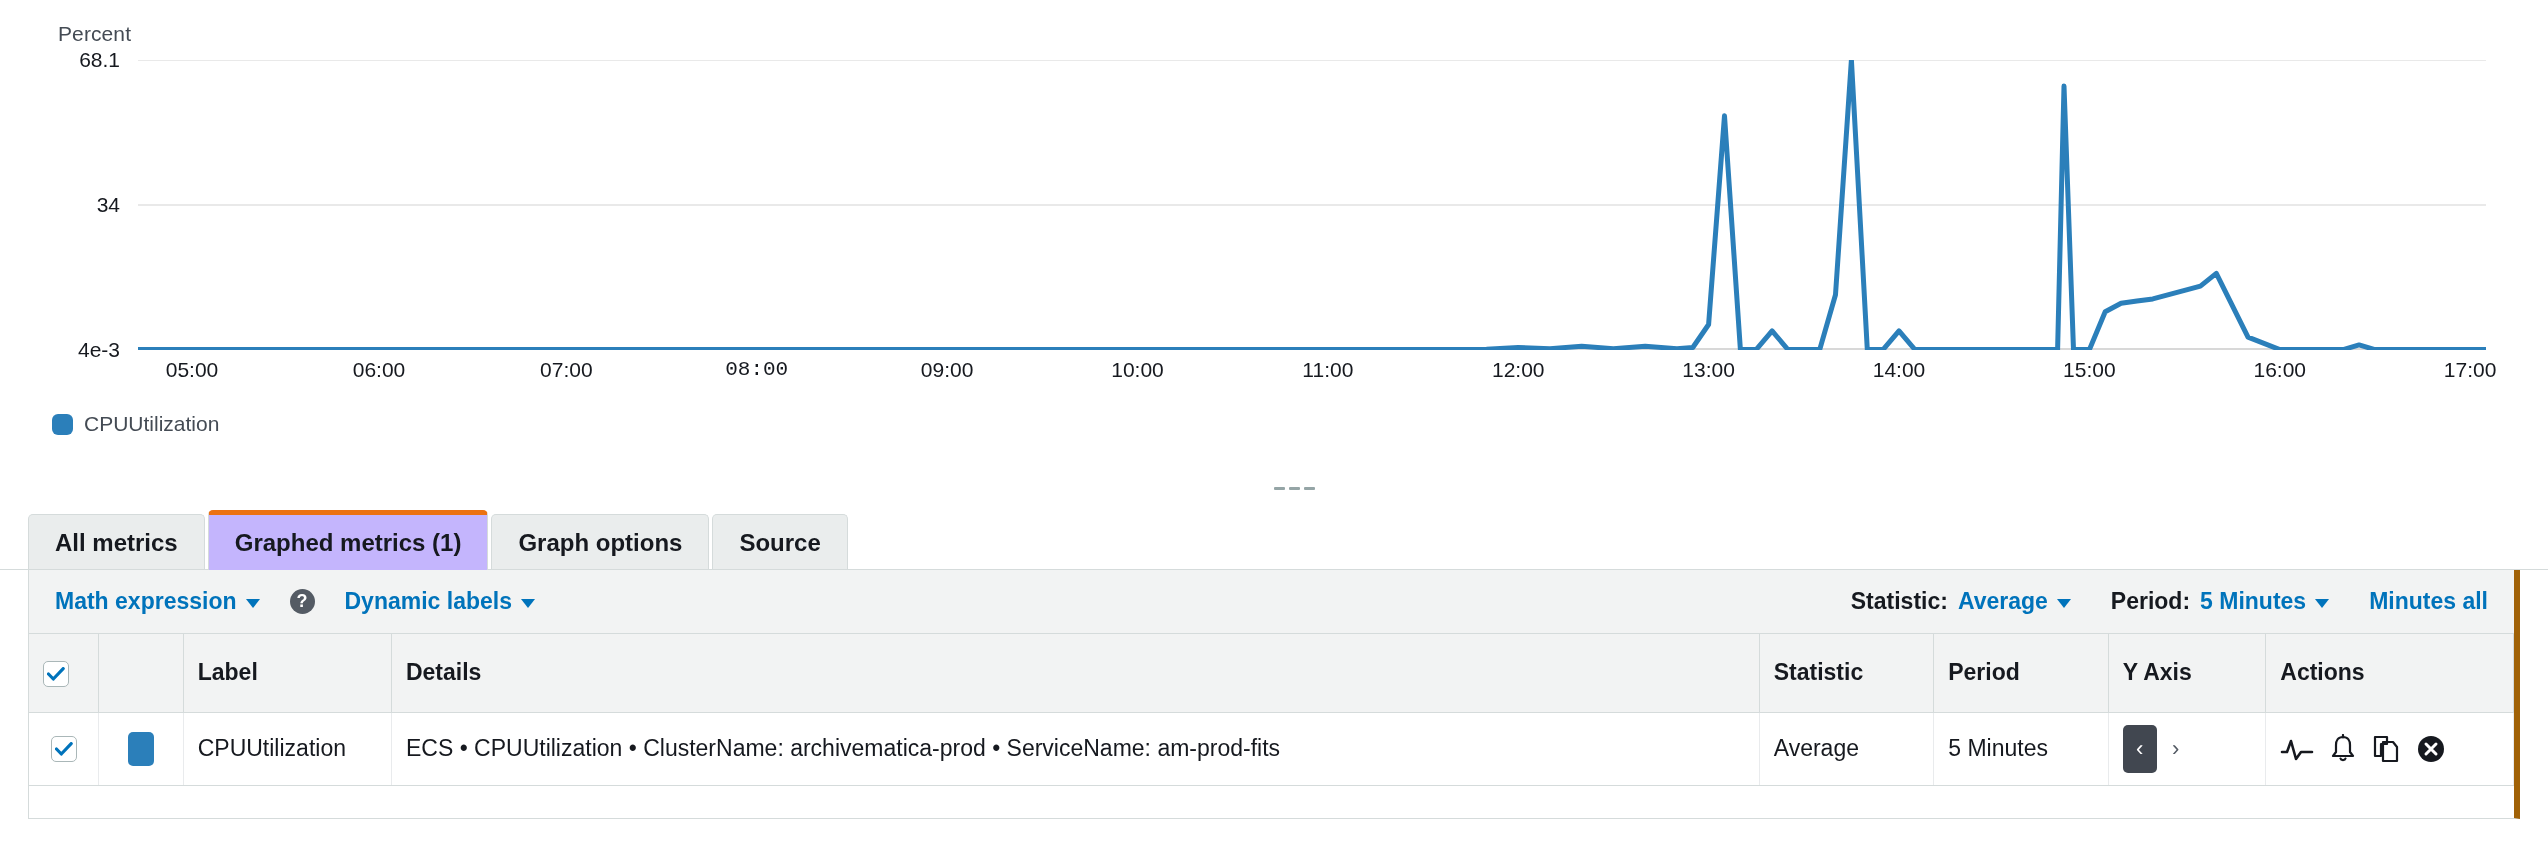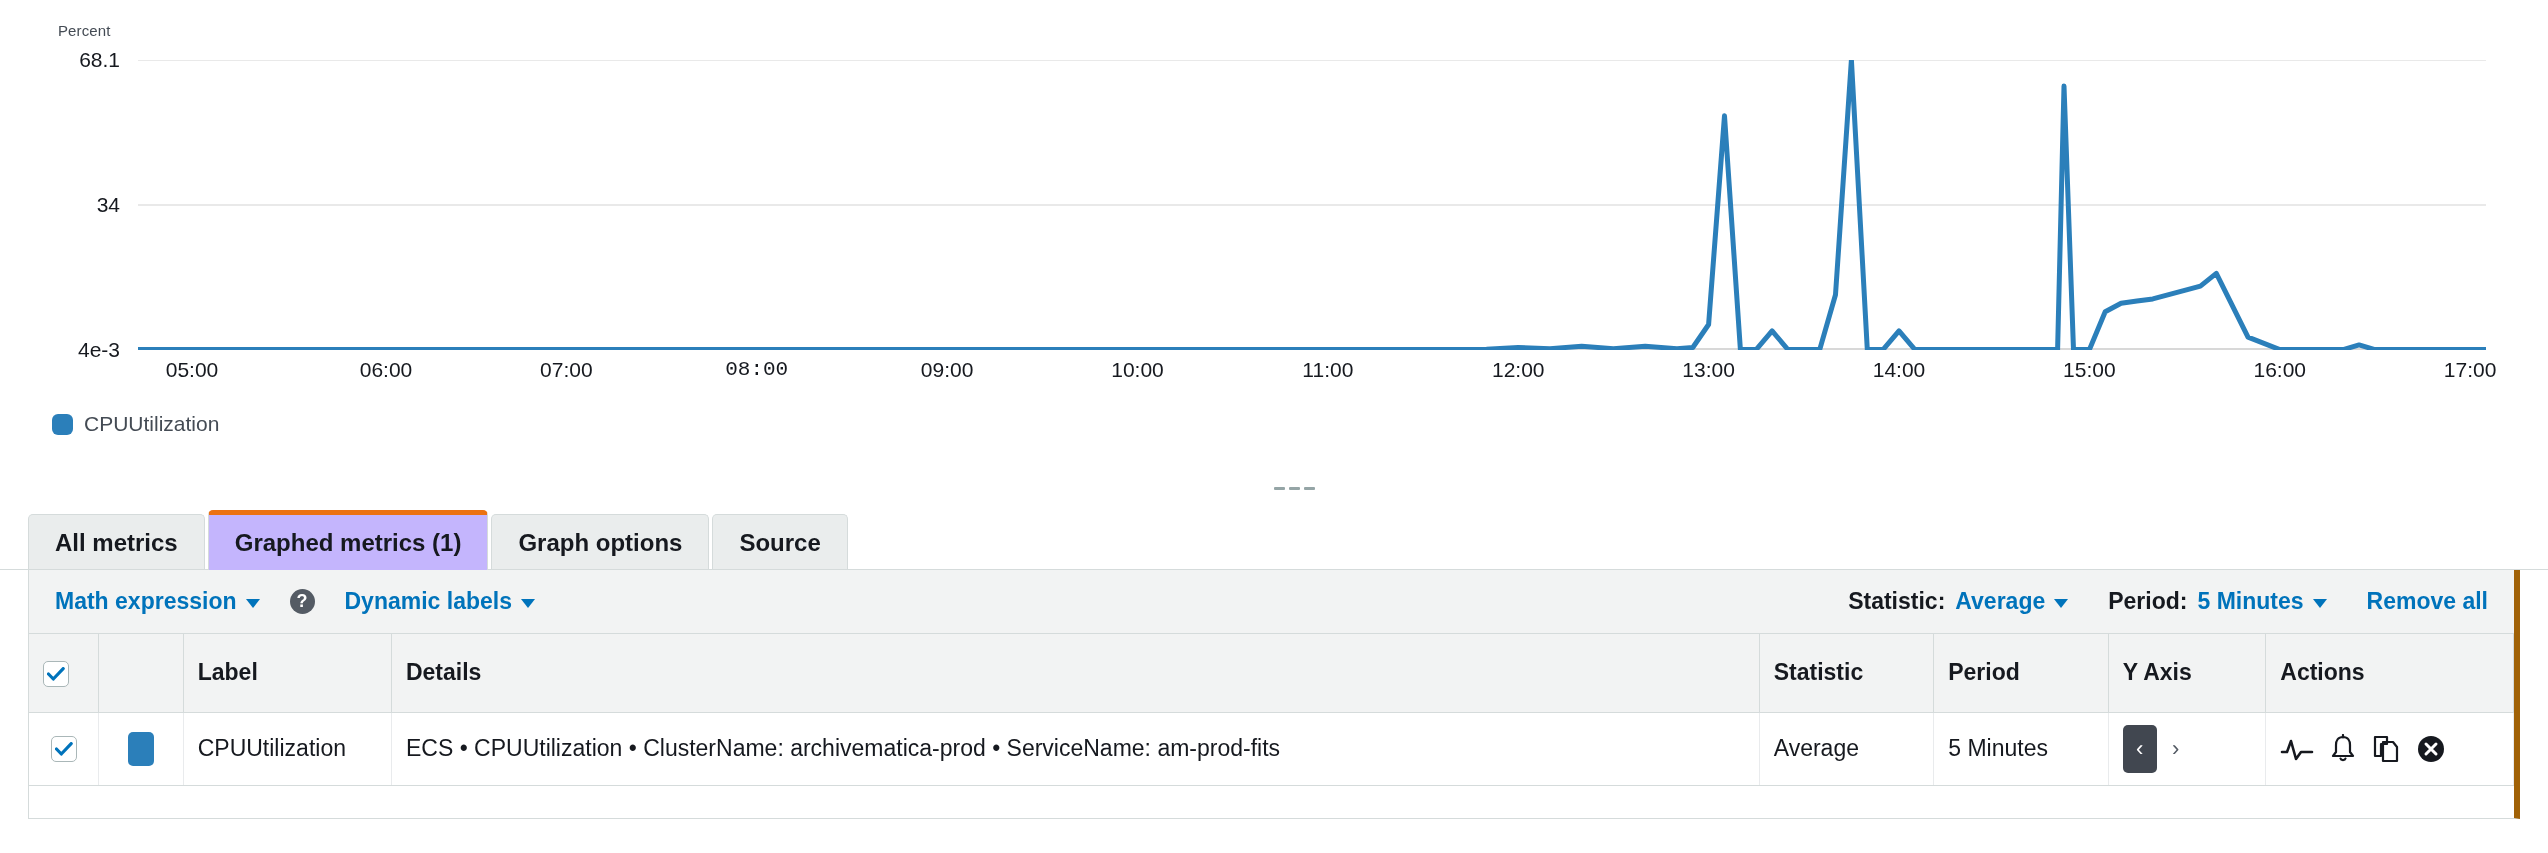--- a/index.html
+++ b/index.html
@@ -14,21 +14,21 @@
 
   
   #chart-panel {
     position: relative;
     width: 2548px;
     height: 470px;
   }
   #y-axis-title {
     position: absolute;
     left: 58px; top: 22px;
-    font-size: 15px;
+    font-size: 21px;
     color: #444b54;
     letter-spacing: 0.1px;
   }
   #plot-area {
     position: absolute;
     left: 138px; top: 60px;
     width: 2348px; height: 290px;
   }
   #y-labels {
     position: absolute;
@@ -292,21 +292,21 @@
           <line x1="2141.7567567567567" y1="289" x2="2141.7567567567567" y2="298" stroke="#d8d8d8" stroke-width="2"></line>
           <line x1="2332.135135135135" y1="289" x2="2332.135135135135" y2="298" stroke="#d8d8d8" stroke-width="2"></line>
         </g>
 
       <polyline id="series-0" fill="none" stroke="#2b7fba" stroke-width="5" stroke-linejoin="round" stroke-linecap="round" points="0.0,289.6 47.6,289.6 238.0,289.6 428.4,289.6 618.7,289.6 809.1,289.6 999.5,289.6 1189.9,289.6 1285.1,289.6 1348.5,289.2 1380.2,287.5 1412.0,288.7 1443.7,286.2 1475.4,288.7 1507.2,286.2 1538.9,288.7 1554.8,287.5 1570.6,264.5 1586.5,55.8 1602.4,289.6 1618.2,289.6 1634.1,270.9 1649.9,289.6 1665.8,289.6 1681.7,289.6 1697.5,234.7 1713.4,0.0 1729.3,289.6 1745.1,289.6 1761.0,270.9 1776.9,289.6 1792.7,289.6 1808.6,289.6 1824.5,289.6 1856.2,289.6 1887.9,289.6 1903.8,289.6 1919.6,289.6 1926.0,26.0 1935.5,289.6 1951.4,289.6 1967.2,251.7 1983.1,243.2 1999.0,241.0 2014.8,238.9 2030.7,234.7 2046.6,230.4 2062.4,226.1 2078.3,213.4 2110.0,277.2 2141.8,289.6 2173.5,289.6 2205.2,289.6 2221.1,284.9 2236.9,289.6 2268.7,289.6 2300.4,289.6 2332.1,289.6 2348.0,289.6"></polyline>
     </svg>
   </div>
 
   <div id="x-labels">
       <div class="xtl" style="left: 54px;">05:00</div>
-      <div class="xtl" style="left: 248px;">06:00</div>
+      <div class="xtl" style="left: 241px;">06:00</div>
       <div class="xtl" style="left: 428.351px;">07:00</div>
       <div class="xtl" style="left: 618.73px; font-family: Liberation Mono, monospace;">08:00</div>
       <div class="xtl" style="left: 809.108px;">09:00</div>
       <div class="xtl" style="left: 999.486px;">10:00</div>
       <div class="xtl" style="left: 1189.86px;">11:00</div>
       <div class="xtl" style="left: 1380.24px;">12:00</div>
       <div class="xtl" style="left: 1570.62px;">13:00</div>
       <div class="xtl" style="left: 1761px;">14:00</div>
       <div class="xtl" style="left: 1951.38px;">15:00</div>
       <div class="xtl" style="left: 2141.76px;">16:00</div>
@@ -369,21 +369,21 @@
             </span>
           </div>
           <div class="tb-group">
             <span class="tb-static">Period:</span>
             <span class="tb-link">
               <span>5 Minutes</span>
               <span class="caret"></span>
             </span>
           </div>
           <div class="tb-link">
-            <span>Remove all</span>
+            <span>Minutes all</span>
           </div>
         </div>
       </div>
 
       <table id="metrics-table">
         <thead>
           <tr>
             <th class="c-check">
               <span class="chk">
                 <svg width="18" height="14" viewBox="0 0 18 14">

